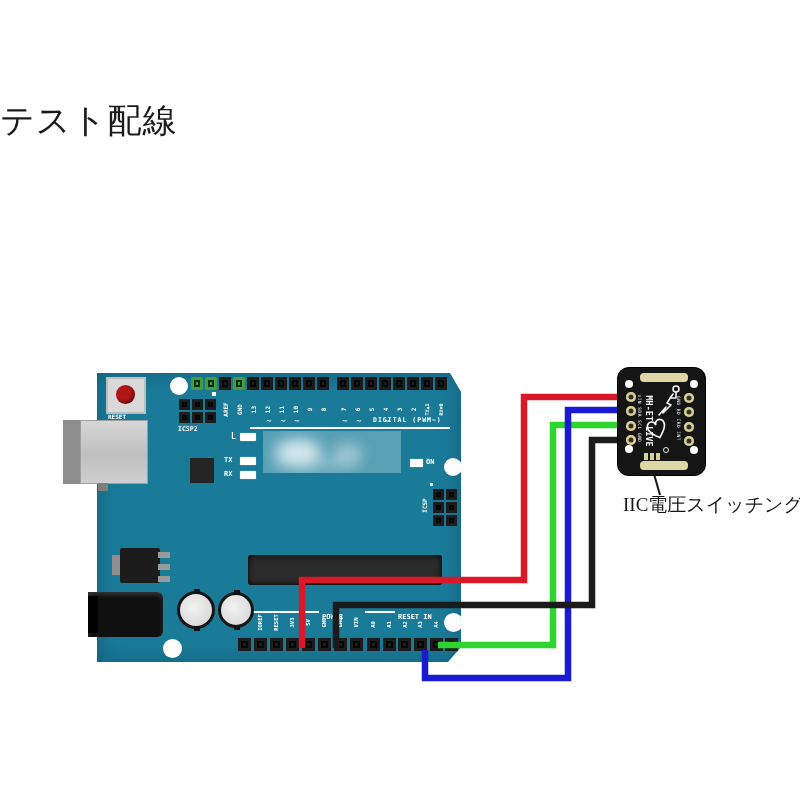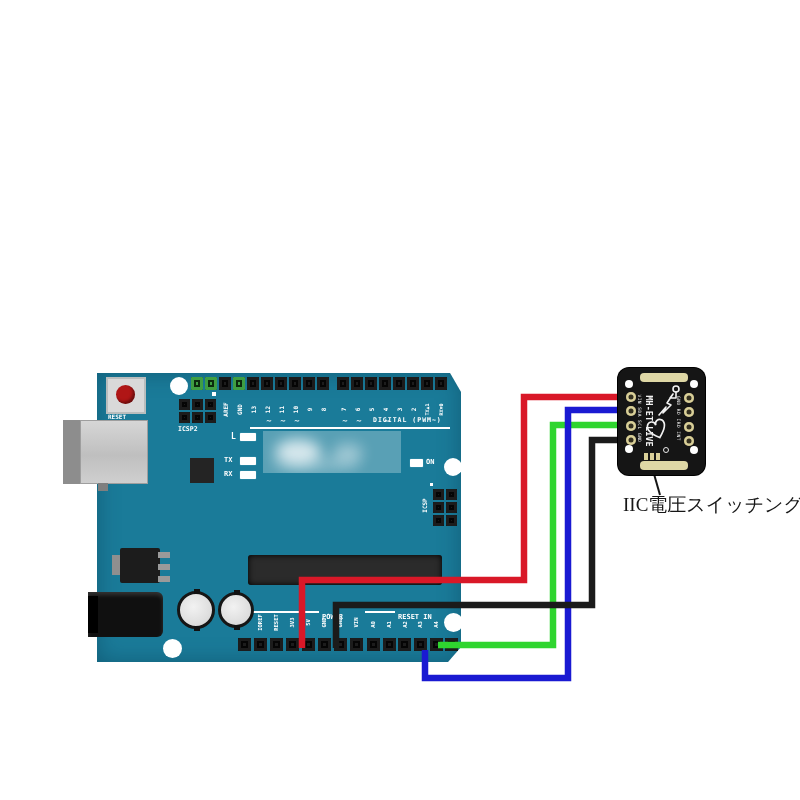--- a/index.html
+++ b/index.html
@@ -59,20 +59,21 @@
   .mv{transform:rotate(90deg);color:#f2f2f2;white-space:nowrap;text-align:center;
       font-family:"DejaVu Sans Mono","Liberation Mono",monospace;}
 
   svg.overlay{position:absolute;left:0;top:0;pointer-events:none;}
 </style>
 </head>
 <body>
 
 <div id="canvas" style="background: rgb(255, 255, 255);">
 
+  <div class="abs" id="title">テスト配線</div>
 
   <div class="abs" id="board" style="background: rgb(26, 123, 153);">
 
     <div class="abs hole" style="left:73px;top:4px;width:18px;height:18px;"></div>
     <div class="abs hole" style="left:66px;top:266px;width:19px;height:19px;"></div>
     <div class="abs hole" style="left:347px;top:85px;width:18px;height:18px;"></div>
     <div class="abs hole" style="left:347px;top:240px;width:19px;height:19px;"></div>
 
     <div class="abs" id="reset-btn"></div>
     <div class="abs" id="reset-cap"></div>

